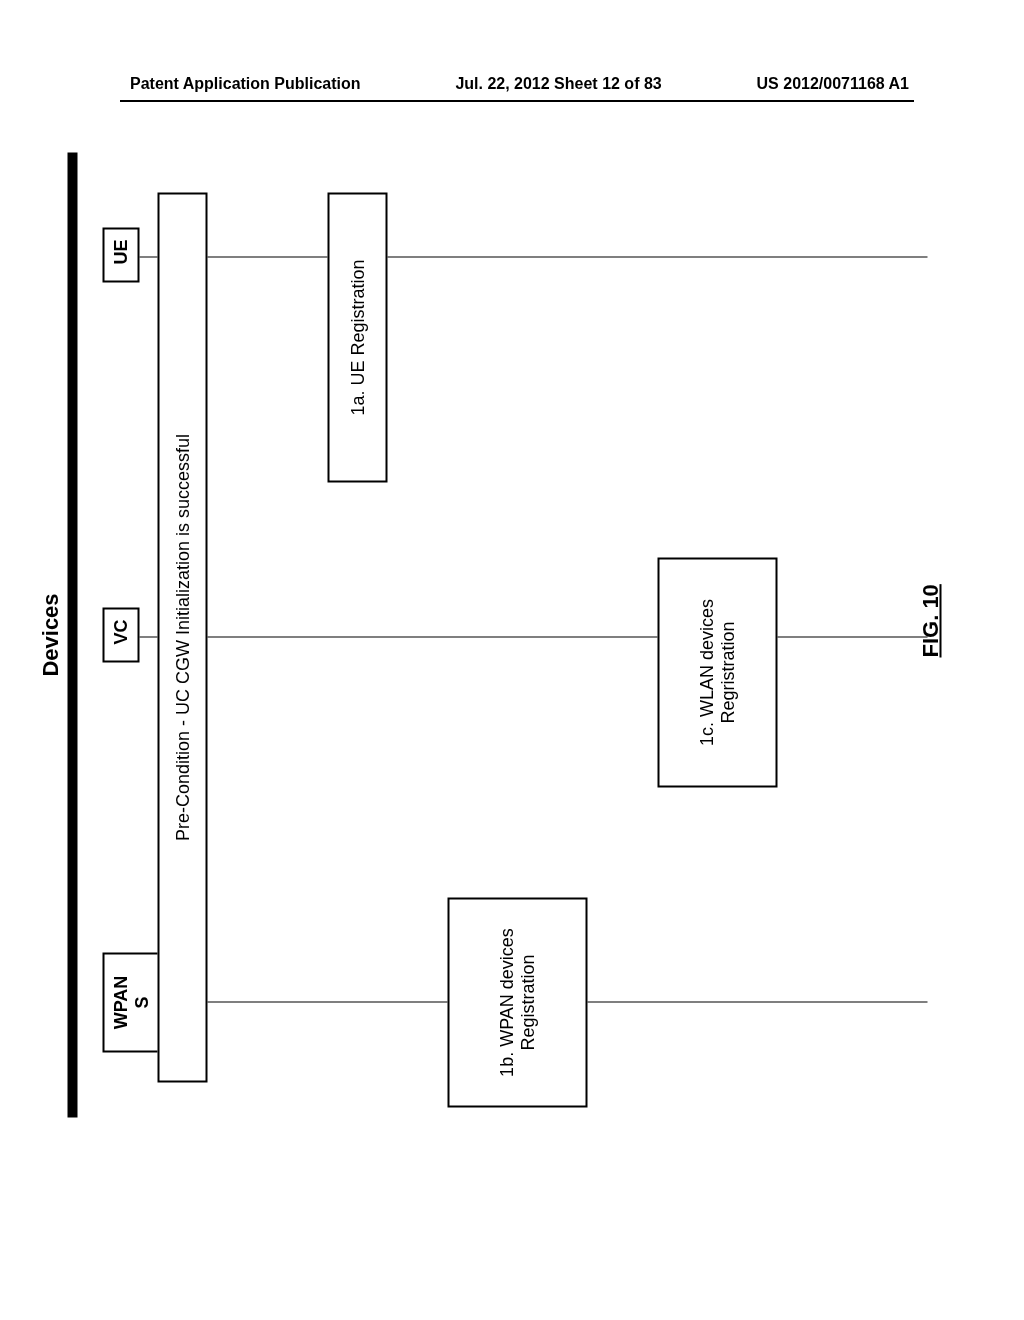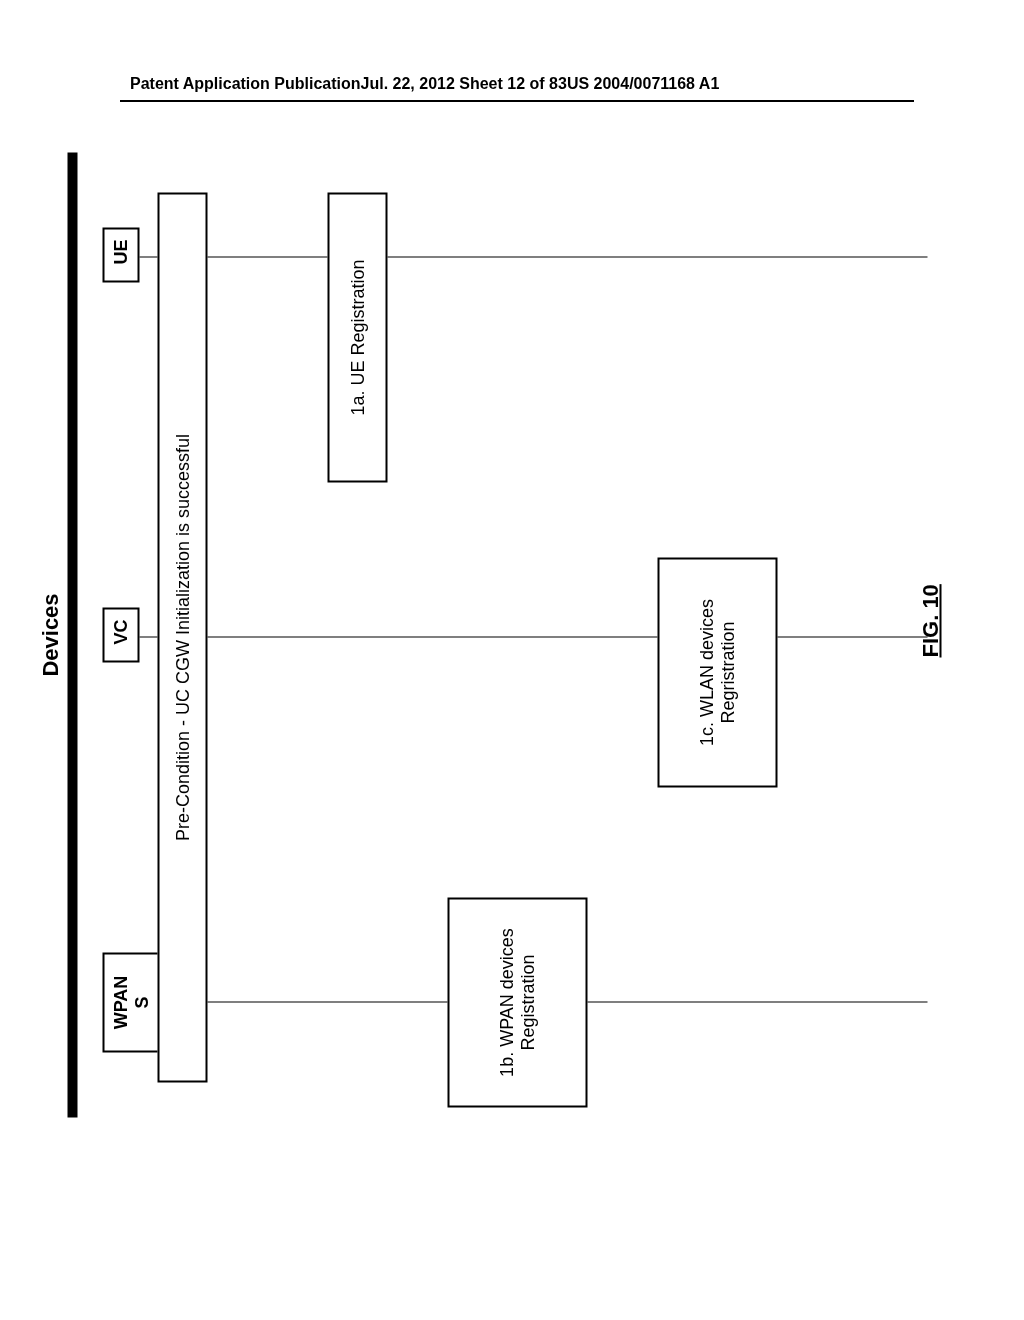--- a/index.html
+++ b/index.html
@@ -13,21 +13,22 @@
       background: #fff;
       font-family: Arial, sans-serif;
       position: relative;
     }
     .header-row {
       position: absolute;
       top: 75px;
       left: 0;
       right: 0;
       display: flex;
-      padding: 0 69px 0 130px;
+      justify-content: space-between;
+      padding: 0 115px 0 130px;
       font-size: 16px;
       font-weight: bold;
     }
     .header-line {
       position: absolute;
       top: 100px;
       left: 120px;
       right: 110px;
       height: 2px;
       background: #000;
@@ -130,21 +131,21 @@
       font-weight: bold;
       text-decoration: underline;
     }
   </style>
 </head>
 <body>
 
 <div class="header-row">
   <span>Patent Application Publication</span>
   <span>Jul. 22, 2012 Sheet 12 of 83</span>
-  <span>US 2004/0071168 A1</span>
+  <span>US 2012/0071168 A1</span>
 </div>
 <div class="header-line"></div>
 
 <div class="figure-container">
   <div class="devices-title">Devices</div>
   <div class="thick-bar"></div>
 
   <div class="lifeline wpans"></div>
   <div class="lifeline vc"></div>
   <div class="lifeline ue"></div>

